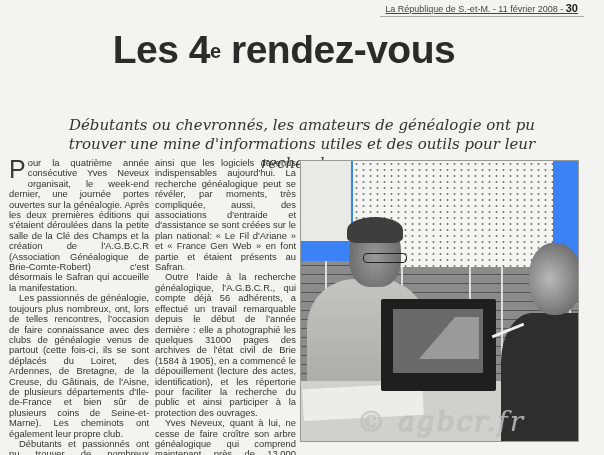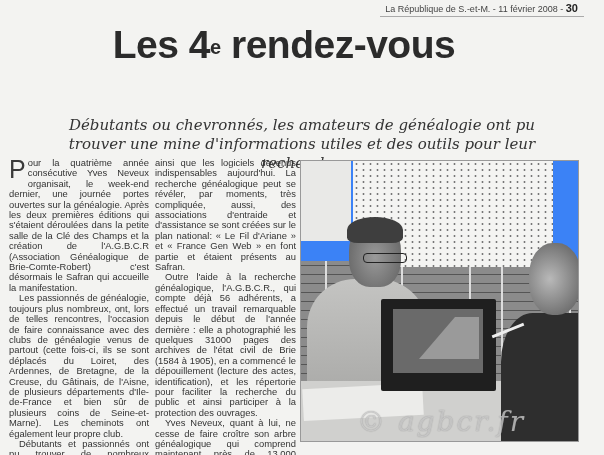--- a/index.html
+++ b/index.html
@@ -6,29 +6,29 @@
   body {
     width:604px; height:455px; overflow:hidden; position:relative;
     background:#f3f3f1;
     font-family:"Liberation Sans", sans-serif;
     color:#2a2a2a;
   }
   .header {
     position:absolute; left:0; top:0; width:604px; height:18px;
   }
   .header-text {
-    position:absolute; right:26px; top:2px; font-size:9px; color:#444;
+    position:absolute; right:26px; top:2px; font-size:9px; color:#444;text-decoration:underline;
   }
   .header-text .page-num { font-weight:bold; font-size:11px; color:#222; }
   .header-rule {
     position:absolute; left:380px; right:20px; top:16px; height:1px; background:#aaa;
   }
   .headline {
     position:absolute; left:0; width:568px; top:24px; text-align:center;
-    font-weight:bold; color:#2b2b2b; line-height:42px; font-size:39px; letter-spacing:-0.5px;
+    font-weight:bold; color:#2b2b2b; line-height:51px; font-size:39px; letter-spacing:-0.5px;
   }
   .headline sup { font-size:20px; vertical-align:top; position:relative; top:2px; }
   .subhead {
     position:absolute; left:40px; width:524px; top:116px; text-align:center;
     font-family:"DejaVu Serif", serif; font-style:italic; color:#333;
     font-size:15px; line-height:19px;
   }
   .col {
     position:absolute; top:158px; font-size:9.4px; line-height:10.4px;
     text-align:justify; color:#333;

